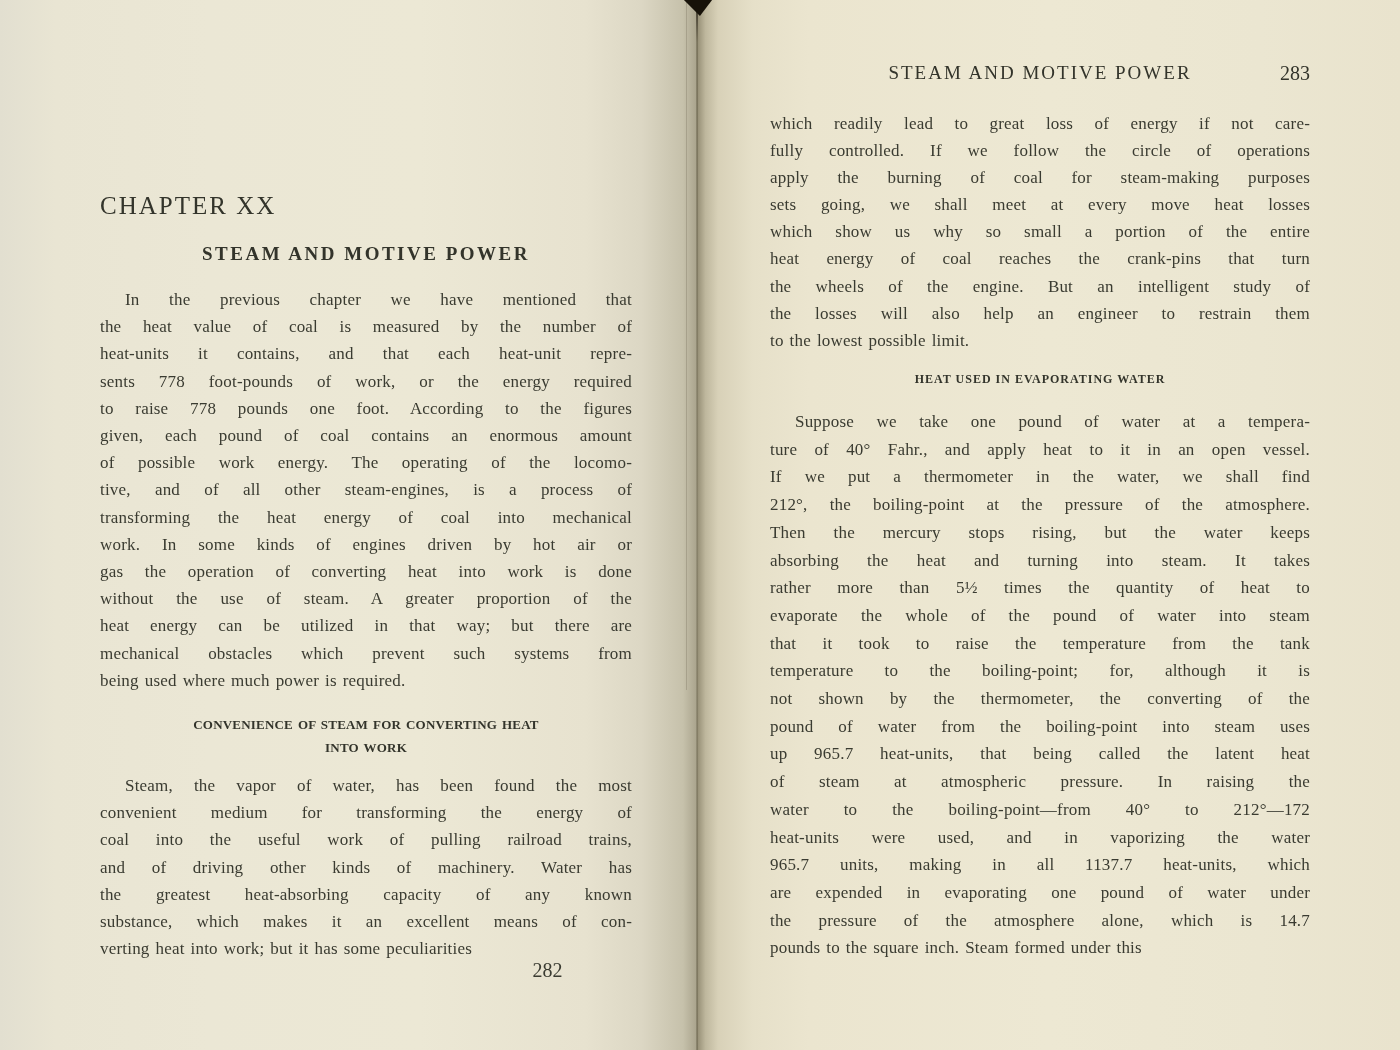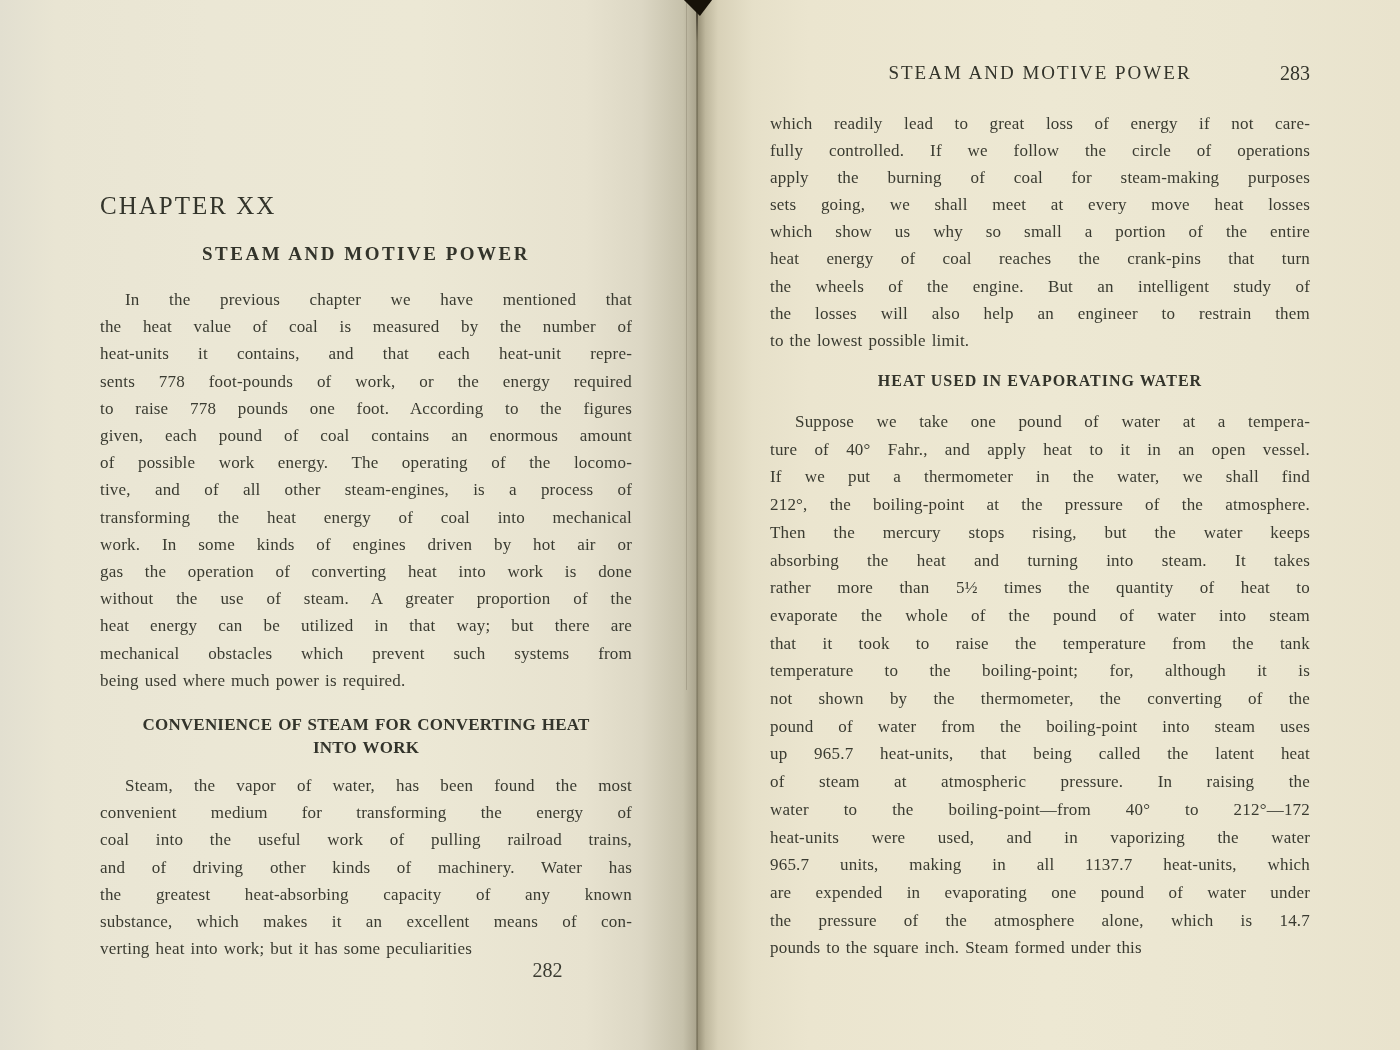--- a/index.html
+++ b/index.html
@@ -65,27 +65,27 @@
   .tline {
     text-align: justify; text-align-last: justify;
     letter-spacing: 0.2px; word-spacing: 1.5px;
     white-space: normal;
   }
   .tline.lastline { text-align-last: left; }
   .indent-first .tline:first-child { text-indent: 25px; }
 
   .section-heading {
     position: absolute; left: 100px; width: 532px;
-    font-size: 17px; font-weight: 700; letter-spacing: 2px;
+    font-size: 13px; font-weight: 700; letter-spacing: 2px;
     line-height: 22.5px; color: #33342b;
   }
   .section-heading .tline { text-align: center; text-align-last: center; }
   .section-heading-r {
     position: absolute; left: 73px; width: 540px;
-    text-align: center; font-size: 16px; font-weight: 700;
+    text-align: center; font-size: 12px; font-weight: 700;
     letter-spacing: 1px; color: #33342b;
   }
 
   .folio-left {
     position: absolute; top: 959px; left: 505px; width: 85px;
     text-align: center; font-size: 20px; color: #3a3b31;
   }
   .running-header {
     position: absolute; top: 62px; left: 73px; width: 540px;
     text-align: center; font-size: 19px; letter-spacing: 2px;

